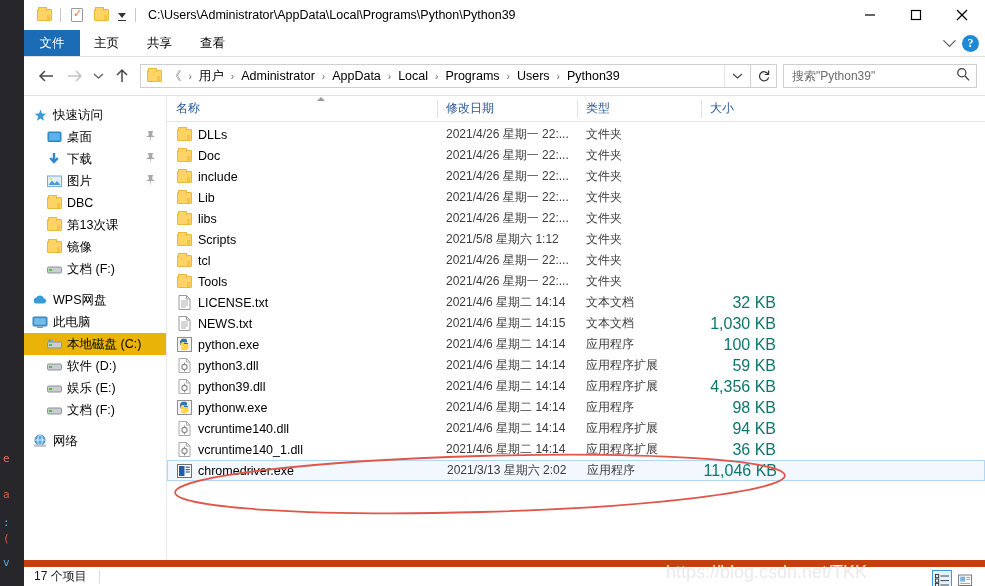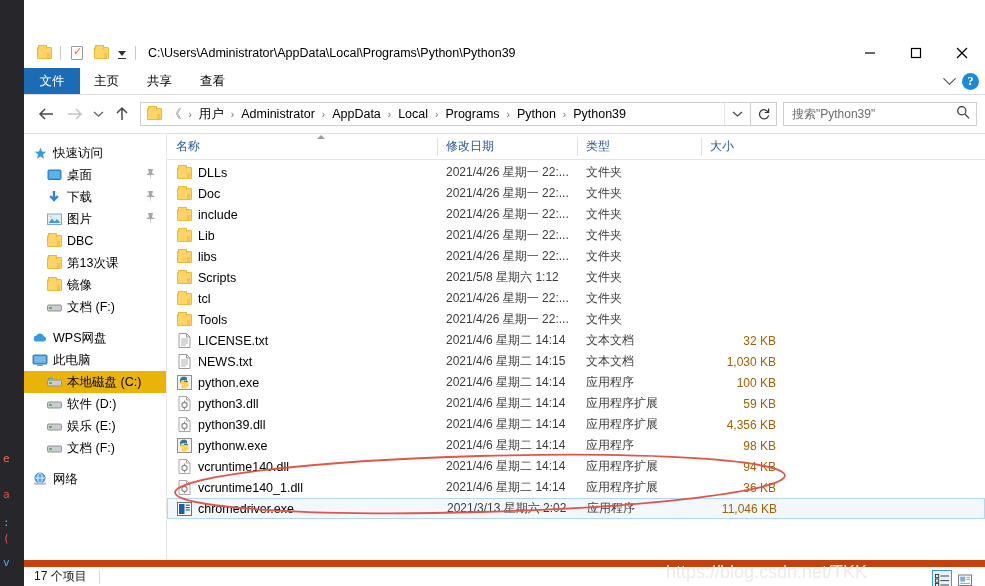--- a/index.html
+++ b/index.html
@@ -26,21 +26,20 @@
     width: 961px; height: 586px;
     background: #ffffff;
     display: flex; flex-direction: column;
   }
 
   
   .titlebar {
     height: 30px; display: flex; align-items: center;
     background: #ffffff; position: relative;
     flex: 0 0 30px;
-    margin-top: 38px;
   }
   .qat { display: flex; align-items: center; padding-left: 8px; gap: 0px; }
   .qat-ico { width: 24px; height: 24px; display: flex; align-items: center; justify-content: center; }
   .sep-v { width: 1px; height: 14px; background: #c8c8c8; margin: 0 4px; }
   .folder-glyph {
     width: 15px; height: 12px; background: #ffd465;
     border-radius: 1px; position: relative;
     border: 1px solid #e8b93b;
   }
   .folder-glyph::before {
@@ -171,21 +170,21 @@
   .rows { flex: 1; overflow: hidden; padding-top: 2px; }
   .row {
     height: 21px; display: flex; align-items: center; font-size: 12.5px; color: #000;
   }
   .row.selected {
     background: #f2f8fd; border: 1px solid #b3d6f2; height: 21px;
   }
   .c-name { width: 270px; display: flex; align-items: center; gap: 6px; padding-left: 9px; overflow: hidden; white-space: nowrap; }
   .c-date { width: 140px; color: #3c3c3c; padding-left: 9px; white-space: nowrap; font-size: 12px;}
   .c-type { width: 124px; color: #3c3c3c; padding-left: 9px; white-space: nowrap; font-size: 12px;}
-  .c-size { width: 85px; color: #a16207; text-align: right; padding-right: 10px; white-space: nowrap; font-size: 12px;}
+  .c-size { width: 85px; color: #0f766e; text-align: right; padding-right: 10px; white-space: nowrap; font-size: 16px;}
   .row.selected .c-name { padding-left: 8px; }
   .fico { width: 16px; height: 16px; flex: 0 0 16px; display: flex; align-items: center; justify-content: center; }
 
   
   .statusbar {
     height: 26px; border-top: 7px solid #c2410c; display: flex; align-items: center;
     font-size: 12px; color: #1a1a1a; padding-left: 10px; position: relative;
     background: #fff; flex: 0 0 26px;
   }
   .status-sep { width:1px; height:14px; background:#dcdcdc; margin-left:12px; }
@@ -301,21 +300,21 @@
           <span class="crumb">用户</span>
           <span class="crumb-sep">›</span>
           <span class="crumb">Administrator</span>
           <span class="crumb-sep">›</span>
           <span class="crumb">AppData</span>
           <span class="crumb-sep">›</span>
           <span class="crumb">Local</span>
           <span class="crumb-sep">›</span>
           <span class="crumb">Programs</span>
           <span class="crumb-sep">›</span>
-          <span class="crumb">Python</span>
+          <span class="crumb">Users</span>
           <span class="crumb-sep">›</span>
           <span class="crumb">Python39</span>
         </span>
         <span class="addr-dd">
           <svg width="11" height="8" viewBox="0 0 11 8">
               <path d="M1 2 L5.5 6 L10 2" stroke="#4a4a4a" stroke-width="1.3" fill="none"></path>
             </svg>
         </span>
       </div>
 

